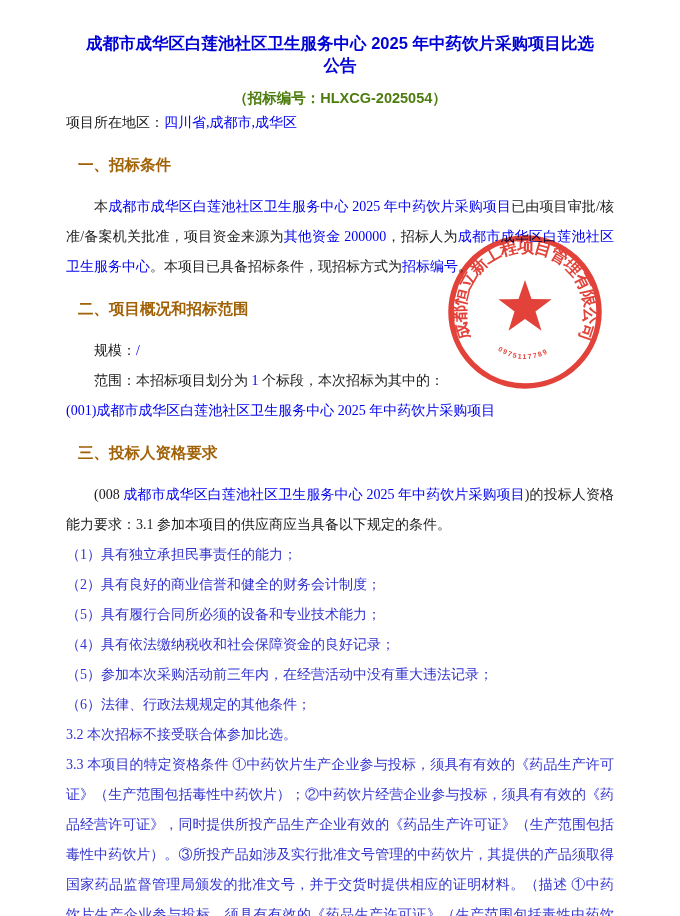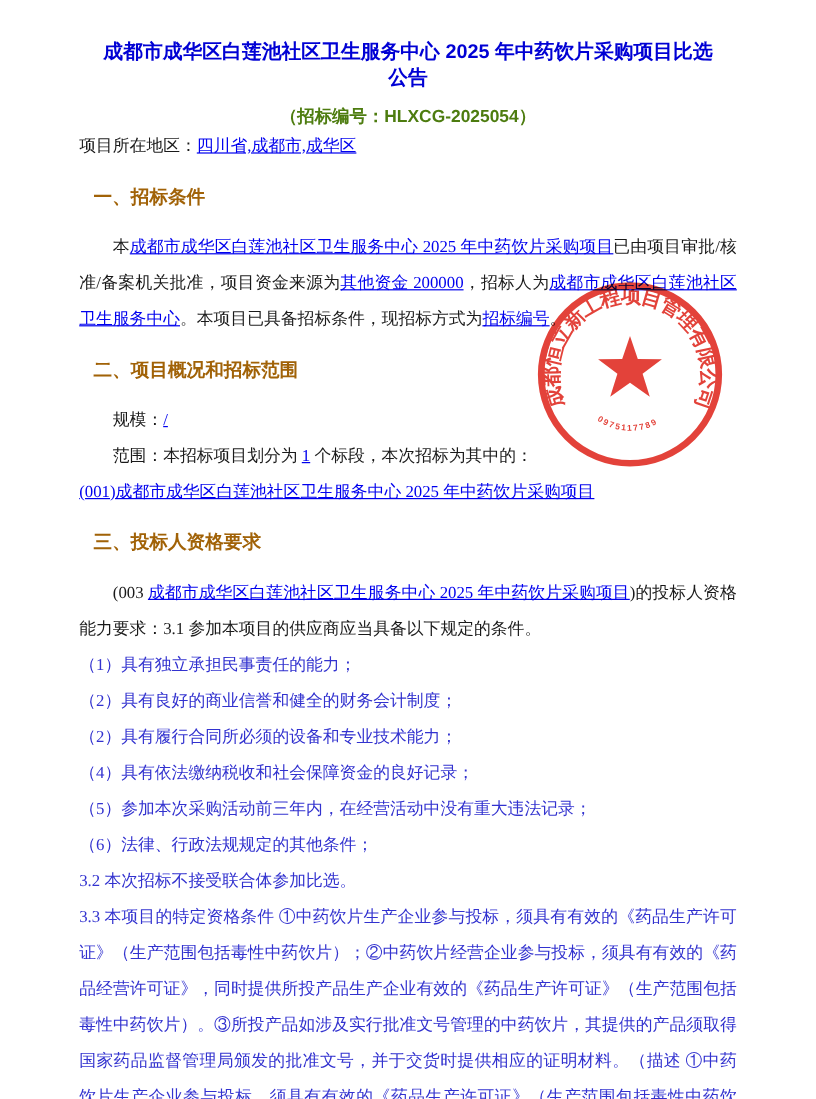--- a/index.html
+++ b/index.html
@@ -29,21 +29,21 @@
     font-size:14px;line-height:30px;margin:0;
   }
   p.para{text-align:justify;}
   .indent2{text-indent:2em;}
   .pad2{padding-left:2em;}
   h2.sec{
     font-family:"Liberation Sans","DejaVu Sans",sans-serif;
     font-size:15.5px;line-height:30px;font-weight:bold;
     color:#a16207;margin:12px;
   }
-  .link{color:#0000ee;text-decoration:underline;}
+  .link{color:#0000ee;}
   .bluepara{color:#3232cf;}
   
   .seal{
     position:absolute;left:445px;top:232px;width:160px;height:160px;
     opacity:.88;mix-blend-mode:multiply;pointer-events:none;
   }
 </style>
 </head>
 <body>
 
@@ -62,25 +62,25 @@
     <h2 class="sec">二、项目概况和招标范围</h2>
 
     <p class="line pad2"><span>规模：</span><span class="link">/</span></p>
 
     <p class="line pad2"><span>范围：本招标项目划分为 </span><span class="link">1</span><span> 个标段，本次招标为其中的：</span></p>
 
     <p class="line link">(001)成都市成华区白莲池社区卫生服务中心 2025 年中药饮片采购项目</p>
 
     <h2 class="sec">三、投标人资格要求</h2>
 
-    <p class="para indent2"><span>(003 </span><span class="link">成都市成华区白莲池社区卫生服务中心 2025 年中药饮片采购项目</span><span>)的投标人资格能力要求：3.1 参加本项目的供应商应当具备以下规定的条件。</span></p>
+    <p class="para indent2"><span>(008 </span><span class="link">成都市成华区白莲池社区卫生服务中心 2025 年中药饮片采购项目</span><span>)的投标人资格能力要求：3.1 参加本项目的供应商应当具备以下规定的条件。</span></p>
 
     <p class="line bluepara">（1）具有独立承担民事责任的能力；</p>
     <p class="line bluepara">（2）具有良好的商业信誉和健全的财务会计制度；</p>
-    <p class="line bluepara">（2）具有履行合同所必须的设备和专业技术能力；</p>
+    <p class="line bluepara">（5）具有履行合同所必须的设备和专业技术能力；</p>
     <p class="line bluepara">（4）具有依法缴纳税收和社会保障资金的良好记录；</p>
     <p class="line bluepara">（5）参加本次采购活动前三年内，在经营活动中没有重大违法记录；</p>
     <p class="line bluepara">（6）法律、行政法规规定的其他条件；</p>
 
     <p class="line bluepara">3.2 本次招标不接受联合体参加比选。</p>
     <p class="para bluepara">3.3 本项目的特定资格条件 ①中药饮片生产企业参与投标，须具有有效的《药品生产许可证》（生产范围包括毒性中药饮片）；②中药饮片经营企业参与投标，须具有有效的《药品经营许可证》，同时提供所投产品生产企业有效的《药品生产许可证》（生产范围包括毒性中药饮片）。③所投产品如涉及实行批准文号管理的中药饮片，其提供的产品须取得国家药品监督管理局颁发的批准文号，并于交货时提供相应的证明材料。（描述 ①中药饮片生产企业参与投标，须具有有效的《药品生产许可证》（生产范围包括毒性中药饮片）；②中药饮片经营企业参与投标，须具有有效的《药品经营许可证》，同时提供所投产品生产企业有效的《药品</p>
 
   </div>
 
   <svg class="seal" viewBox="0 0 160 160">

